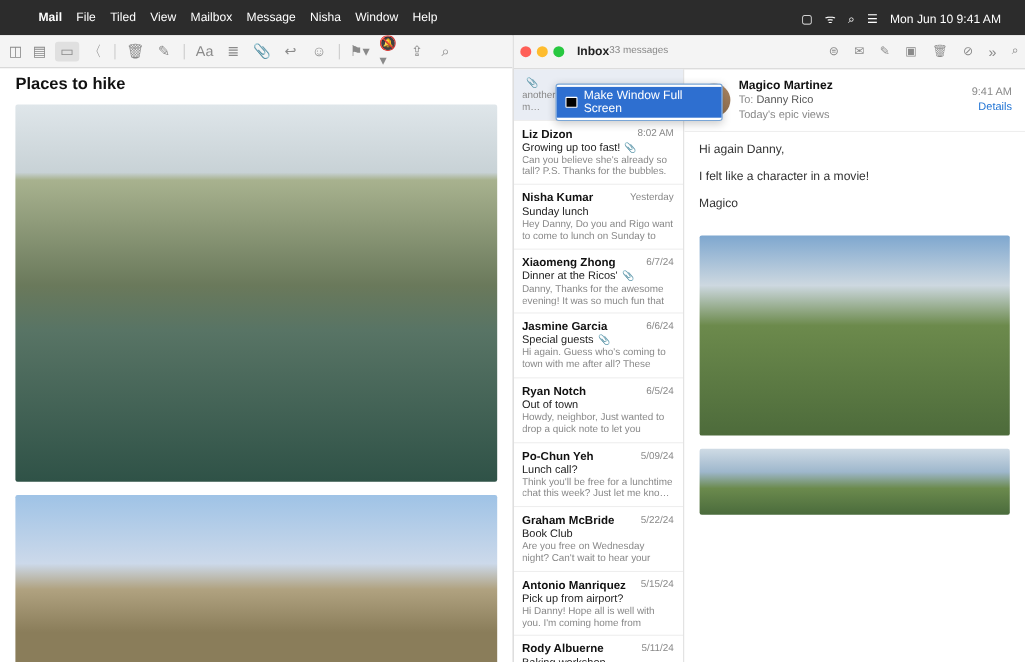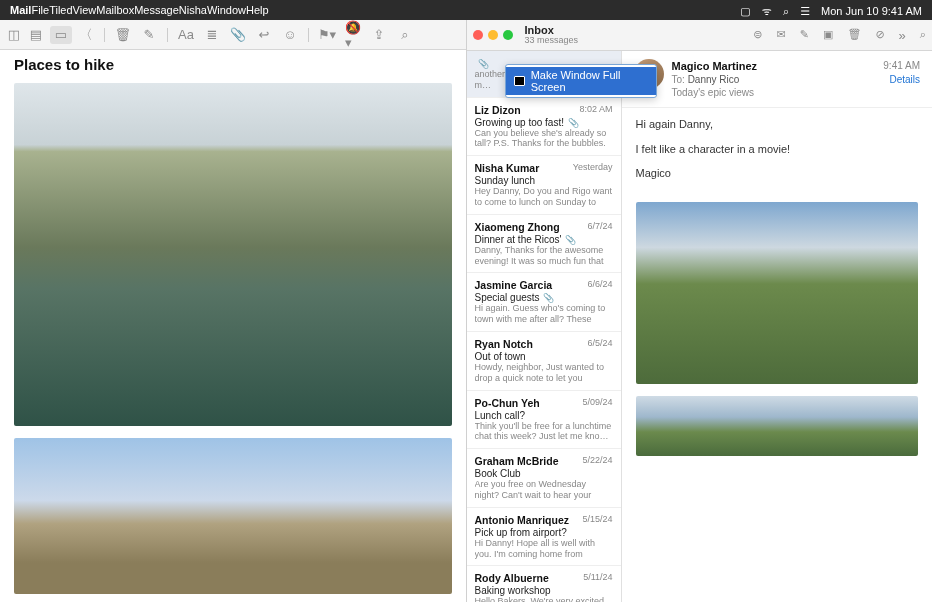--- a/index.html
+++ b/index.html
@@ -1,17 +1,17 @@
 <!DOCTYPE html>
 <html><head>
 <meta charset="utf-8">
 <style>
   html,body{margin:0;padding:0;font-family:-apple-system,"Helvetica Neue",Arial,sans-serif;font-size:11px;color:#222;background:#fff;-webkit-font-smoothing:antialiased}
   
-  .menubar{height:20px;background:#2c2c2c;color:#fff;display:flex;align-items:center;padding:0 10px;font-size:11px}
+  .menubar{height:32px;background:#2c2c2c;color:#fff;display:flex;align-items:center;padding:0 22px;gap:13px;font-size:11px}
   .menubar .spacer{flex:1}
   .menubar .status span{margin-left:8px}
   .apple{font-size:13px}
   
   .split{display:flex;height:582px;width:932px;box-sizing:border-box}
   .pane{position:relative;flex:1;overflow:hidden;display:flex;flex-direction:column;border-right:1px solid #d0d0d0}
   .pane:last-child{border-right:none}
   
   .toolbar{height:30px;background:#f4f4f4;border-bottom:1px solid #d6d6d6;display:flex;align-items:center;padding:0 6px;gap:10px;color:#8a8a8a}
   .toolbar .ico{width:16px;height:16px;display:flex;align-items:center;justify-content:center;font-size:13px}
@@ -24,42 +24,42 @@
   
   .river{background:linear-gradient(to bottom,#dfe6ea 0%,#c8d2d6 18%,#a8b28f 20%,#6a795b 48%,#587465 60%,#2f5247 100%)}
   .rock{background:linear-gradient(to bottom,#9fc3e6 0%,#ccd9ea 40%,#b0a280 55%,#8a7d5a 80%)}
   .mtn{background:linear-gradient(to bottom,#7ea7cf 0%,#cdd8e0 25%,#6c8a4c 45%,#4d6b3b 100%)}
   .mtn2{background:linear-gradient(to bottom,#cfdbe5 0%,#9eb7cc 35%,#6b8a4d 60%,#4a6b3c 100%)}
   
   .rhdr{display:flex;align-items:center;height:30px;background:#f4f4f4;border-bottom:1px solid #d6d6d6;padding:0 6px;gap:8px}
   .traffic{display:flex;gap:5px}
   .dot{width:10px;height:10px;border-radius:50%}
   .dot.r{background:#ff5f57}.dot.y{background:#febc2e}.dot.g{background:#28c840}
-  .rhdr .title{display:flex;flex-direction:column;line-height:1.1;margin-left:4px}
+  .rhdr .title{display:flex;line-height:1.1;margin-left:4px}
   .rhdr .title b{font-size:11px;color:#222}
   .rhdr .title span{font-size:9px;color:#888}
   .rhdr .ticons{margin-left:auto;display:flex;gap:14px;color:#8a8a8a}
   .chev{font-size:13px}
   .popup{position:absolute;left:38px;top:44px;width:150px;background:#fff;border:1px solid #7aa6d6;border-radius:3px;box-shadow:0 2px 8px rgba(0,0,0,.2);padding:2px 0;font-size:11px;z-index:50}
   .popup .item{display:flex;align-items:center;gap:6px;padding:2px 8px}
   .popup .item:first-child{background:#2e6fd0;color:#fff}
   .popup .sq{display:inline-block;width:10px;height:8px;border:1px solid currentColor;border-radius:1px}
   
   .list{width:154px;overflow:hidden;border-right:1px solid #e0e0e0}
   .msg{padding:6px 8px;border-bottom:1px solid #eee}
   .msg.sel{background:#e9edf4}
   .msg .row1{display:flex;justify-content:space-between;font-size:10px}
   .msg .row1 b{font-size:10.5px;color:#111}
   .msg .row1 span{color:#888;font-size:9px}
   .msg .subj{font-size:10px;color:#222;margin-top:1px}
   .msg .prev{font-size:9px;color:#888;line-height:1.2;max-height:2.4em;overflow:hidden}
   .msg .clip{color:#9a9a9a;margin-left:4px;font-size:9px}
   
   .read{flex:1;overflow:hidden;display:flex;flex-direction:column}
-  .rtop{display:flex;gap:8px;padding:8px 12px;border-bottom:1px solid #eee}
+  .rtop{display:flex;align-items:center;gap:8px;padding:8px 12px;border-bottom:1px solid #eee}
   .avatar{width:30px;height:30px;border-radius:50%;background:linear-gradient(135deg,#caa07a,#8a6a4a)}
   .rtop .info{flex:1;display:flex;flex-direction:column;line-height:1.3}
   .rtop .info b{color:#111;font-size:11px}
   .rtop .info span{color:#888;font-size:10px}
   .rtop .meta{text-align:right;line-height:1.4}
   .rtop .meta .time{color:#888;font-size:10px}
   .rtop .meta .det{color:#1f73d4;font-size:10px}
   .body{padding:8px 14px;font-size:11px;color:#333;line-height:1.5}
   .body p{margin:0 0 8px}
   .bimg{margin:4px 14px 8px;border-radius:2px;height:182px}

